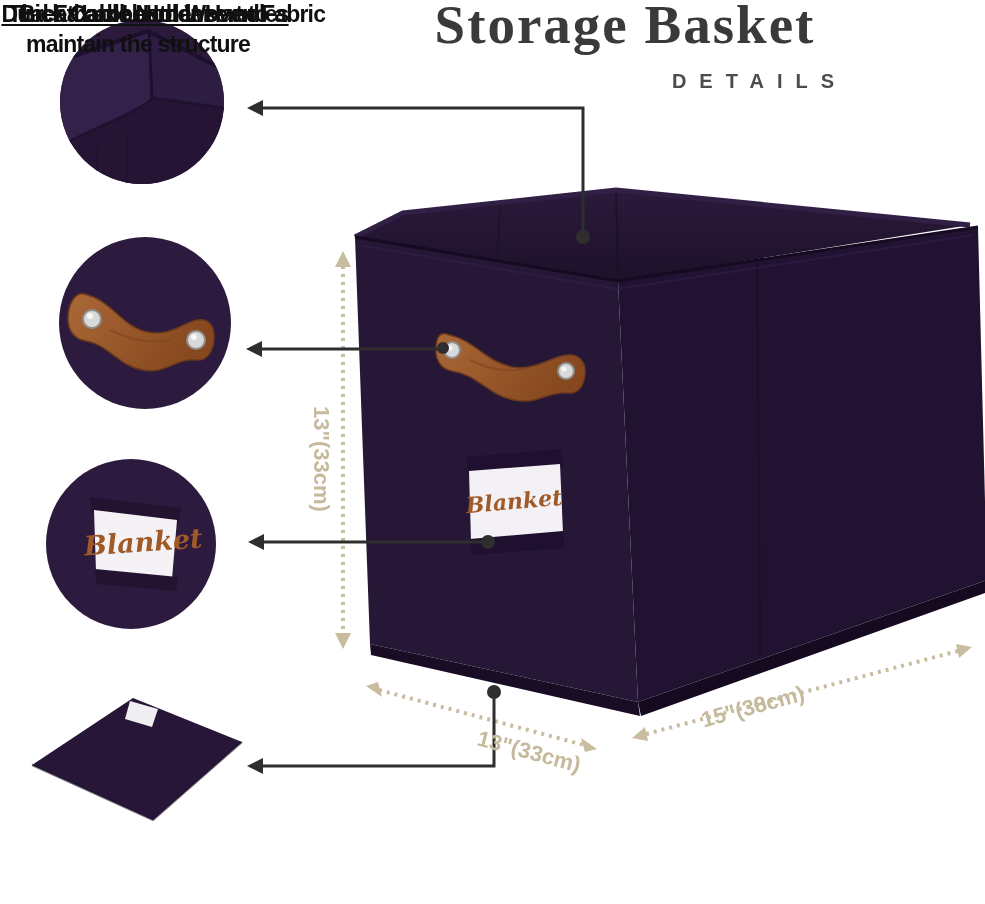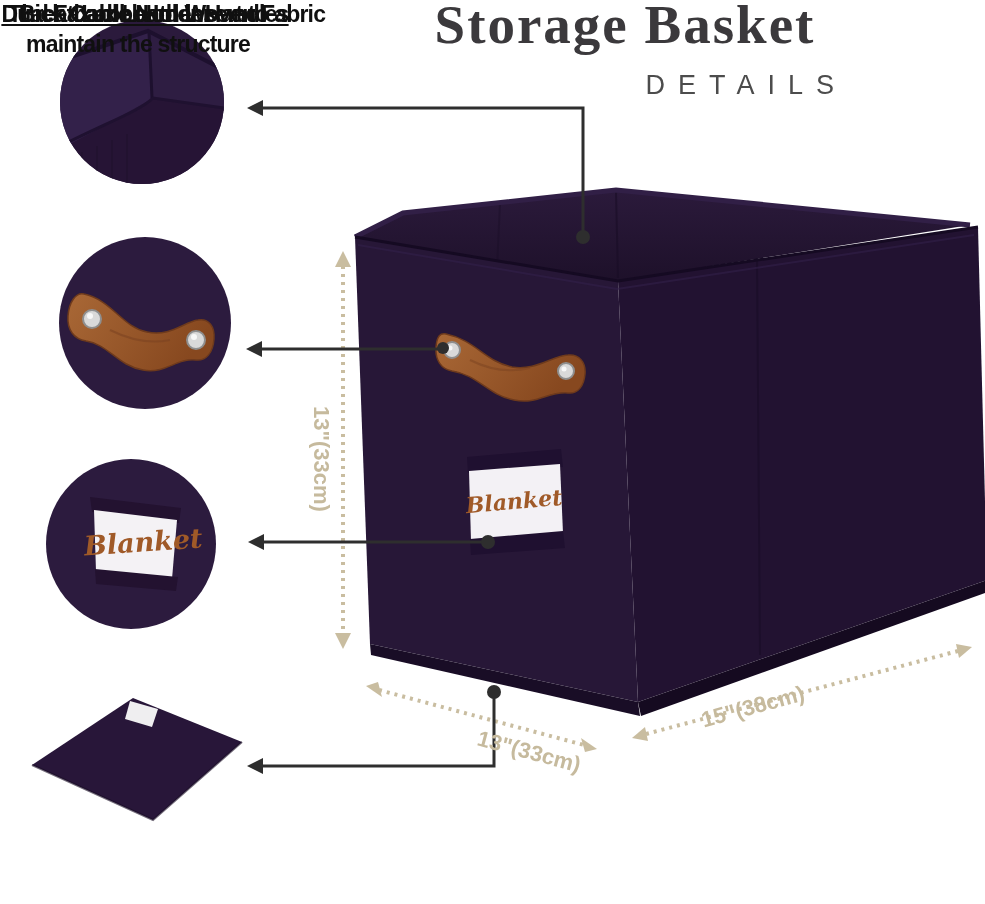--- a/index.html
+++ b/index.html
@@ -3,21 +3,21 @@
 <meta charset="utf-8">
 <style>
   html,body{margin:0;padding:0;background:#fff;}
   .canvas{position:relative;width:985px;height:904px;background:#ffffff;overflow:hidden;
           font-family:"Liberation Sans",sans-serif;}
   .art{position:absolute;left:0;top:0;}
   .title{position:absolute;left:392px;top:-4px;width:466px;text-align:center;
          font-family:"Liberation Serif","DejaVu Serif",serif;font-size:55px;font-weight:700;
          color:#3b393c;letter-spacing:2px;line-height:1.05;}
   .subtitle{position:absolute;left:555px;top:70px;width:292px;text-align:right;
-            font-size:27px;letter-spacing:13px;color:#4c4c4c;font-weight:400;}
+            font-size:20px;letter-spacing:13px;color:#4c4c4c;font-weight:700;}
   .caption{position:absolute;font-weight:700;color:#101010;font-size:23px;
            letter-spacing:-0.8px;text-align:center;line-height:1.3;}
   .cap1{left:13px;top:187;width:318px;}
   .cap2{left:0;top:406;width:290px;text-decoration:underline;}
   .cap3{left:36px;top:626;width:220px;}
   .cap4{left:0;top:843;width:276px;}
   .dim{position:absolute;color:#c6ba9d;font-weight:700;font-size:22px;white-space:nowrap;
        letter-spacing:0px;}
   .dim-height{left:266px;top:446px;width:110px;text-align:center;transform:rotate(90deg);}
   .dim-front{left:470px;top:739px;width:118px;text-align:center;transform:rotate(15deg);}

